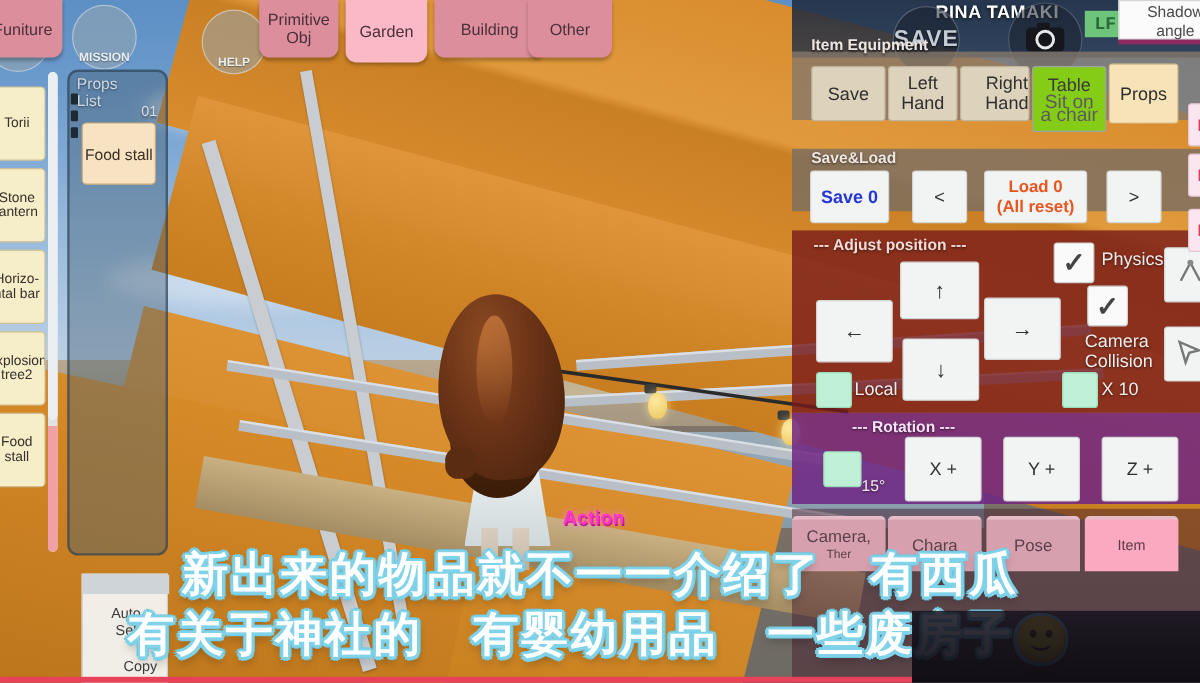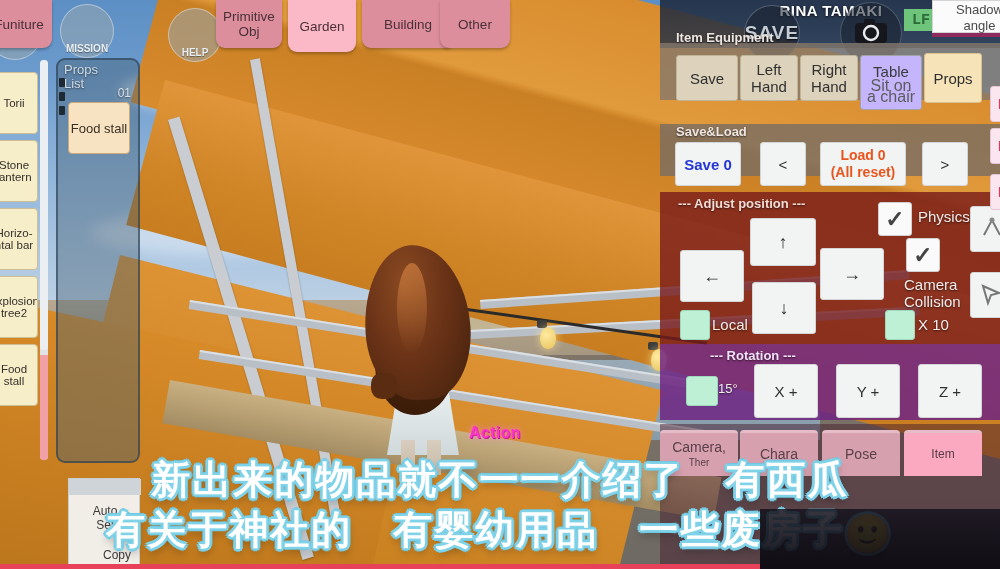--- a/index.html
+++ b/index.html
@@ -268,21 +268,21 @@
     position:absolute; left:0; top:43px; width:340px; height:57px;
     background: rgba(132,120,108,.80);
   }
   .btn {
     position:absolute; background:#f2f3f3; border:1px solid #d3d5d6; border-radius:3px;
     display:flex; align-items:center; justify-content:center; text-align:center;
     color:#2f2f2f; font-size:15px; line-height:17px;
   }
   .btn.cream { background:#ddd2bb; border-color:#c0b49a; }
   .btn.cream2 { background:#f6e3b8; border-color:#d8c291; }
-  .btn.gray { background:#c4b5fd; border-color:#a1a4a6; color:#3b3b3b; }
+  .btn.gray { background:#84cc16; border-color:#a1a4a6; color:#3b3b3b; }
   .btn .sub { display:block; font-size:16px; color:#5c5c5c; line-height:11px; }
 
   .sl-band {
     position:absolute; left:0; top:124px; width:340px; height:52px;
     background: rgba(122,110,98,.82);
   }
   .ap-band {
     position:absolute; left:0; top:192px; width:340px; height:152px;
     background: rgba(120,26,26,.80);
   }
@@ -502,21 +502,21 @@
 
     <div class="eq-band"></div>
     <div class="sec-label" style="left:16px;top:30px;">Item Equipment</div>
 
     <div class="btn cream" style="left:16px;top:55px;width:62px;height:46px;">
       <span>Save</span>
       </div>
     <div class="btn cream" style="left:80px;top:55px;width:58px;height:46px;white-space:pre-line;">
       <span>Left
 Hand</span></div>
-    <div class="btn cream" style="left:140px;top:55px;width:58px;height:46px;white-space:pre-line;">
+    <div class="btn cream" style="left:140px;top:55px;width:58px;height:46px;white-space:pre-line;justify-content:flex-end;">
       <span>Right
 Hand</span></div>
     <div class="btn gray" style="left:200px;top:55px;width:62px;height:55px;flex-direction:column;">
       <span>Table</span>
       <span class="sub" style="white-space:pre-line;">Sit on
 a chair</span>
       </div>
     <div class="btn cream2" style="left:264px;top:53px;width:58px;height:50px;">
       <span>Props</span>
       </div>
@@ -583,21 +583,21 @@
         <svg width="26" height="26" viewBox="0 0 26 26">
             <path d="M4 5 L20 12 L12 14 L9 22 Z" fill="none" stroke="#777" stroke-width="2"></path>
           </svg>
       </span>
       </div>
 
     <div class="rot-band"></div>
     <div class="sec-label" style="left:18px;top:348px;color:#f3e2f7;margin-left:32px;">--- Rotation ---</div>
 
     <div class="mint" style="left:26px;top:376px;width:32px;height:30px;"></div>
-    <div class="wtxt" style="left:58px;top:380px;font-size:13px;">15°</div>
+    <div class="wtxt" style="left:58px;top:396px;font-size:13px;">15°</div>
 
     <div class="btn" style="left:94px;top:364px;width:64px;height:54px;">
       <span>X +</span>
       </div>
     <div class="btn" style="left:176px;top:364px;width:64px;height:54px;">
       <span>Y +</span>
       </div>
     <div class="btn" style="left:258px;top:364px;width:64px;height:54px;">
       <span>Z +</span>
       </div>

